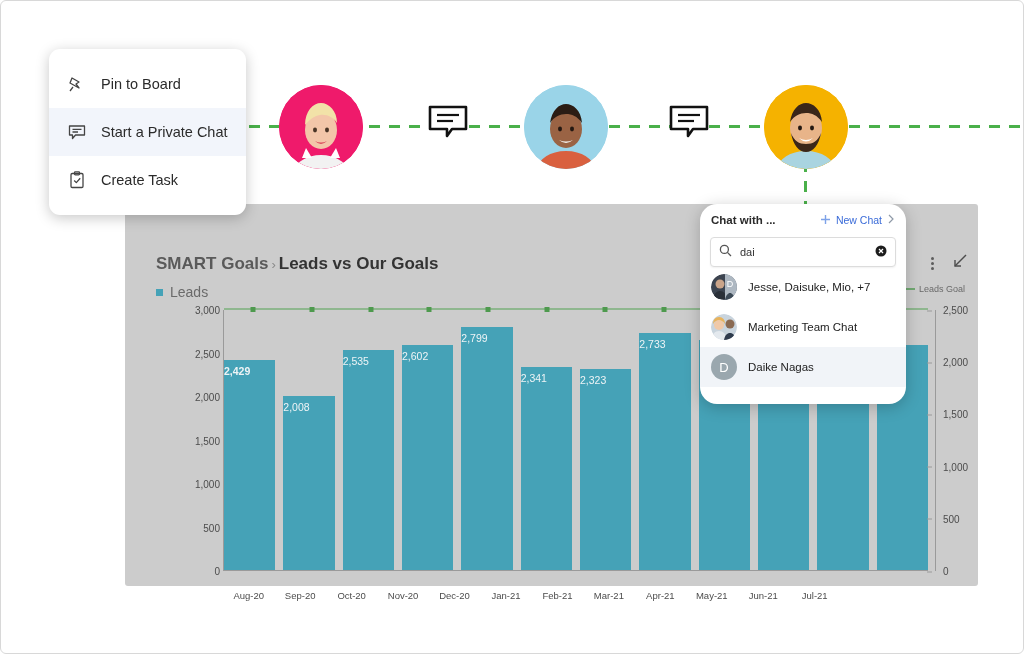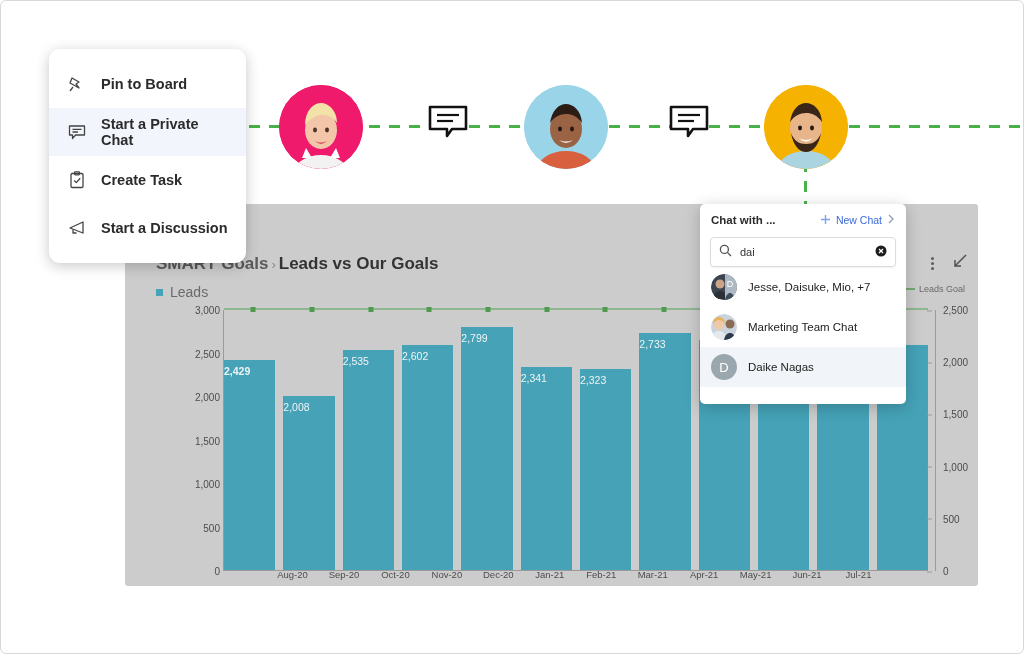--- a/index.html
+++ b/index.html
@@ -103,40 +103,39 @@
     white-space: nowrap;
   }
   #yaxis-left .ytick { text-align: right; }
   #yaxis-right .ytick { text-align: left; padding-left: 10px; }
   #yaxis-right::before {
     content: ""; position: absolute; left: 2px; top: 0; width: 1px; height: 100%; background: #9a9a9a;
   }
   .yt-mark { position: absolute; left: -6px; top: 50%; width: 5px; height: 1px; background: #9a9a9a; }
 
   #xaxis {
-    position: absolute; left: 35px; top: 259px;
+    position: absolute; left: 35px; top: 280px;
     width: 705px;
-    display: flex; justify-content: center;
+    display: flex; justify-content: flex-start;
   }
   .xlab {
     width: 7.3%; text-align: center;
     font-size: 9.5px; color: #4c4c4c; white-space: nowrap;
   }
 
   
   #context-menu {
     position: absolute; left: 48px; top: 48px;
     width: 197px;
     background: #ffffff;
     border-radius: 11px;
     box-shadow: 0 3px 14px rgba(0,0,0,0.22);
     padding: 11px 0;
     z-index: 40;
     overflow: hidden;
-    font-weight: bold;
   }
   .menu-item {
     display: flex; align-items: center; gap: 14px;
     height: 48px; padding: 0 18px;
     font-size: 14.5px; color: #2b2b2b;
     cursor: pointer;
   }
   .menu-item.active { background: #f2f5fb; }
   .menu-icon { width: 20px; height: 20px; flex: 0 0 20px; display: flex; align-items: center; justify-content: center; }
 
@@ -155,21 +154,21 @@
     position: absolute; width: 3px; z-index: 5;
     background: repeating-linear-gradient(to bottom,#4ab04a 0 11px, transparent 11px 20px);
   }
   .bubble-icon { position: absolute; z-index: 21; }
 
   
   #chat-popover {
     position: absolute; left: 699px; top: 203px;
     width: 206px; height: 200px;
     background: #ffffff;
-    border-radius: 5px;
+    border-radius: 17px;
     box-shadow: 0 3px 16px rgba(0,0,0,0.22);
     z-index: 60;
     overflow: hidden;
   }
   #chat-header {
     display: flex; align-items: center;
     height: 32px; padding: 0 11px;
     font-size: 11.5px; color: #2b2b2b; font-weight: bold;
   }
   #new-chat-wrap {
@@ -437,31 +436,20 @@
         <svg width="20" height="20" viewBox="0 0 20 20">
             <g fill="none" stroke="#444" stroke-width="1.3" stroke-linejoin="round">
               <rect x="4" y="3.5" width="12" height="14" rx="1.2"></rect>
               <rect x="7.5" y="1.8" width="5" height="3" rx="0.8"></rect>
               <polyline points="7.2,10.5 9.3,12.6 13.2,8.2"></polyline>
             </g>
           </svg>
       </span>
       <span>Create Task</span>
     </div>
-    <div class="menu-item">
-      <span class="menu-icon">
-        <svg width="20" height="20" viewBox="0 0 20 20">
-            <g fill="none" stroke="#444" stroke-width="1.3" stroke-linejoin="round">
-              <path d="M3 10 L16 4 v11 L3 10z"></path>
-              <path d="M6 11.5 v3.5 h3.5"></path>
-            </g>
-          </svg>
-      </span>
-      <span>Start a Discussion</span>
-    </div>
   </div>
 
   <div id="chat-popover">
     <div id="chat-header">
       <span>Chat with ...</span>
       <span id="new-chat-wrap">
         <span>
           <svg width="11" height="11" viewBox="0 0 11 11">
               <g stroke="#7ea2e8" stroke-width="1.4">
                 <line x1="5.5" y1="1" x2="5.5" y2="10"></line>

